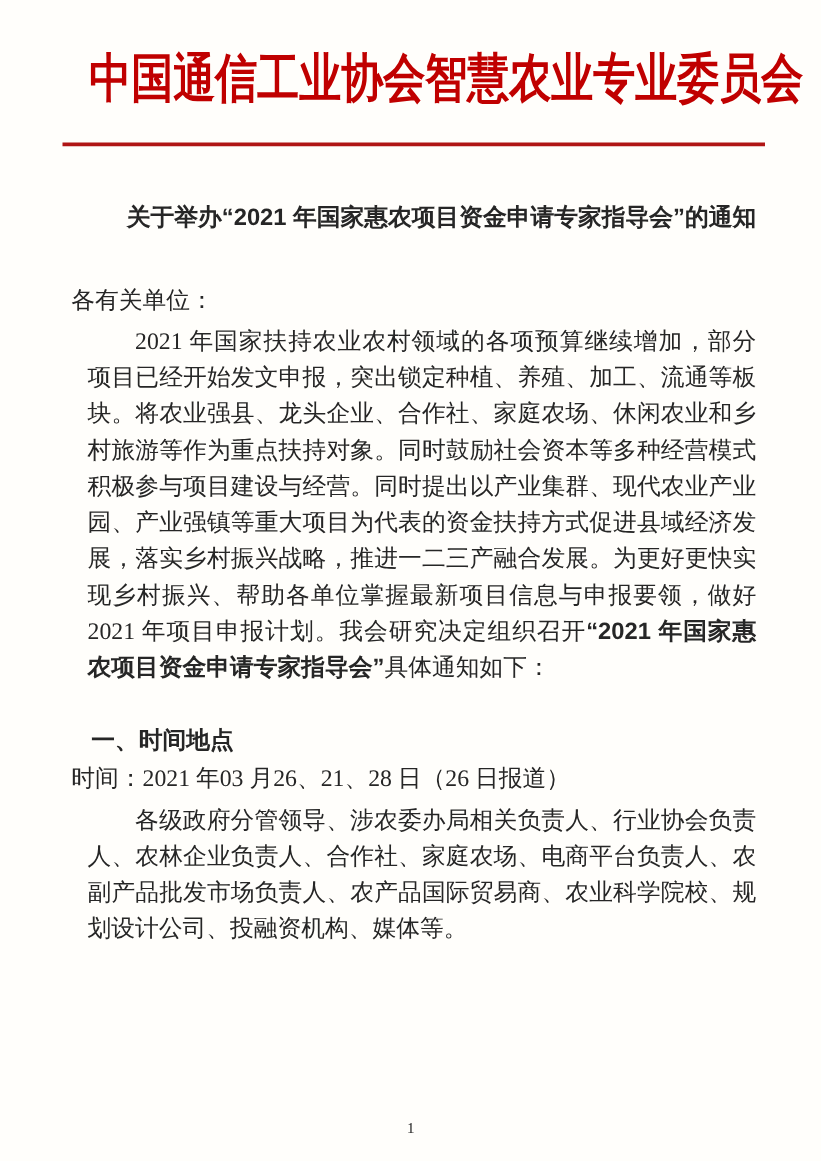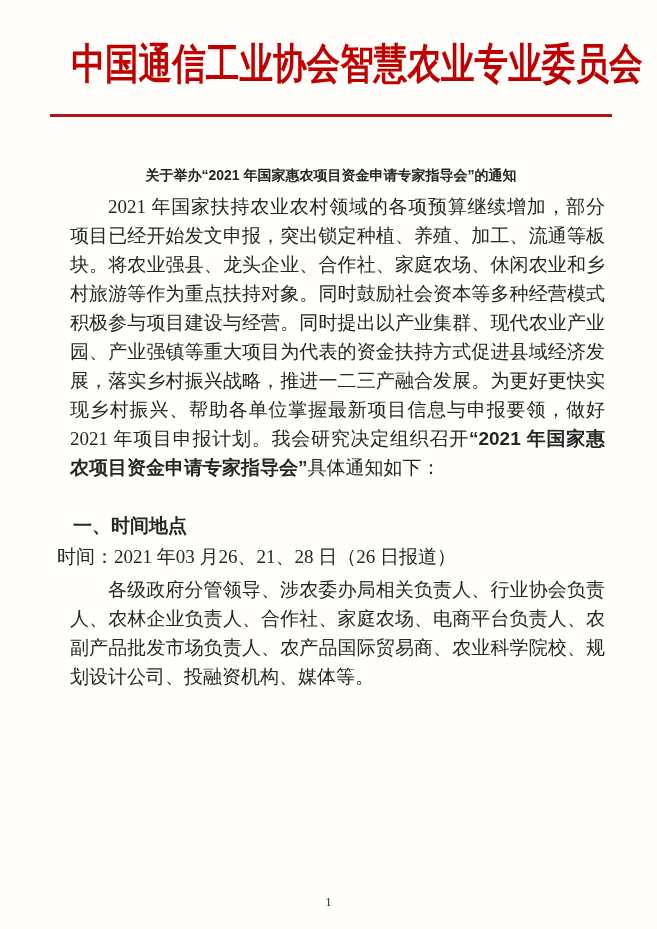--- a/index.html
+++ b/index.html
@@ -46,23 +46,23 @@
     margin: 26px 45px 0 50px;
   }
   
   .content {
     padding: 0 52px 0 57px;
     font-size: 19px;
     line-height: 29px;
   }
   .notice-title {
     margin: 45px 0 0 0;
-    text-align: center;
+    text-align: right;
     font-family: "Liberation Sans", "DejaVu Sans", sans-serif;
-    font-size: 14px;
+    font-size: 19px;
     font-weight: bold;
     line-height: 26px;
   }
   .salutation {
     margin: 38px 0 0 0;
   }
   .body-para {
     margin: 4px 0 0 13px;
     text-align: justify;
     text-justify: inter-ideograph;
@@ -103,20 +103,21 @@
 
   <header class="letterhead">
     <h1 class="org-title"><span class="squeeze">中国通信工业协会智慧农业专业委员会</span></h1>
     <div class="red-rule"></div>
   </header>
 
   <main class="content">
 
     <h2 class="notice-title">关于举办“2021 年国家惠农项目资金申请专家指导会”的通知</h2>
 
+    <p class="salutation">各有关单位：</p>
 
     <p class="body-para indent"><span>2021 年国家扶持农业农村领域的各项预算继续增加，部分项目已经开始发文申报，突出锁定种植、养殖、加工、流通等板块。将农业强县、龙头企业、合作社、家庭农场、休闲农业和乡村旅游等作为重点扶持对象。同时鼓励社会资本等多种经营模式积极参与项目建设与经营。同时提出以产业集群、现代农业产业园、产业强镇等重大项目为代表的资金扶持方式促进县域经济发展，落实乡村振兴战略，推进一二三产融合发展。为更好更快实现乡村振兴、帮助各单位掌握最新项目信息与申报要领，做好 2021 年项目申报计划。我会研究决定组织召开</span><strong>“2021 年国家惠农项目资金申请专家指导会”</strong><span>具体通知如下：</span></p>
 
     <section class="section-time-place">
       <h3 class="section-heading">一、时间地点</h3>
       <p class="plain-line">时间：2021 年03 月26、21、28 日（26 日报道）</p>
     </section>
 
     <section class="section-attendees">
       <p class="body-para indent">各级政府分管领导、涉农委办局相关负责人、行业协会负责人、农林企业负责人、合作社、家庭农场、电商平台负责人、农副产品批发市场负责人、农产品国际贸易商、农业科学院校、规划设计公司、投融资机构、媒体等。</p>

